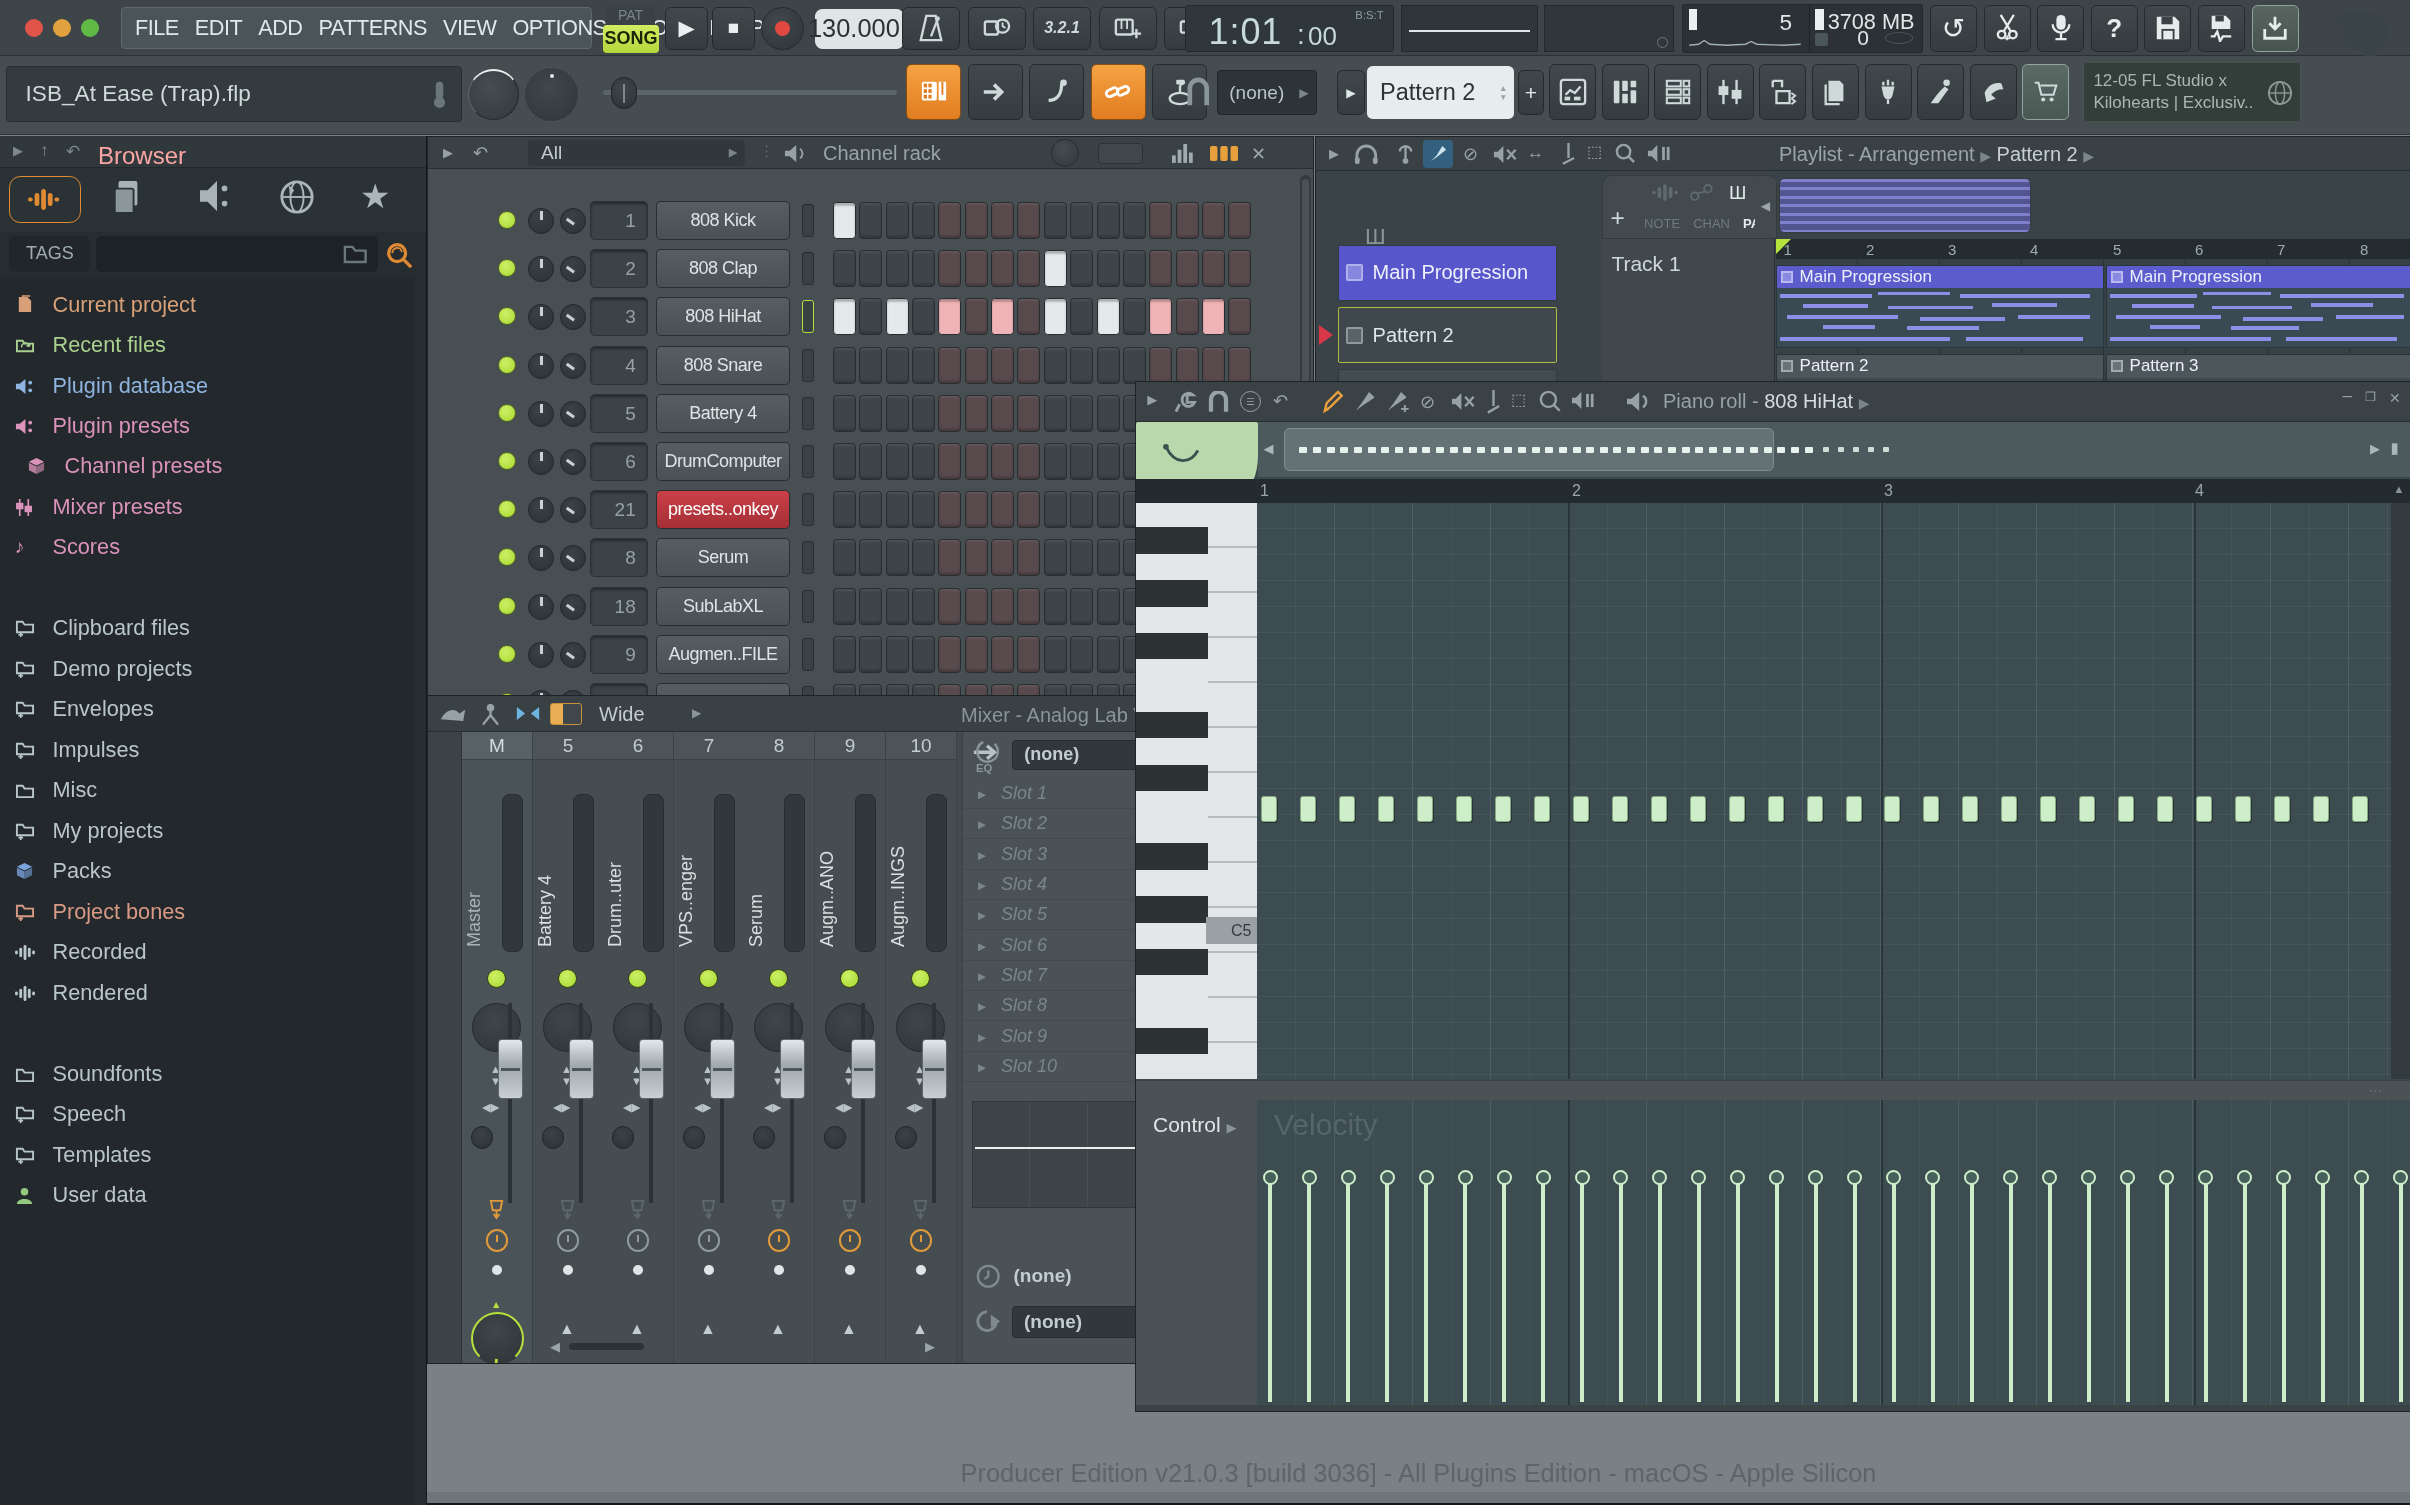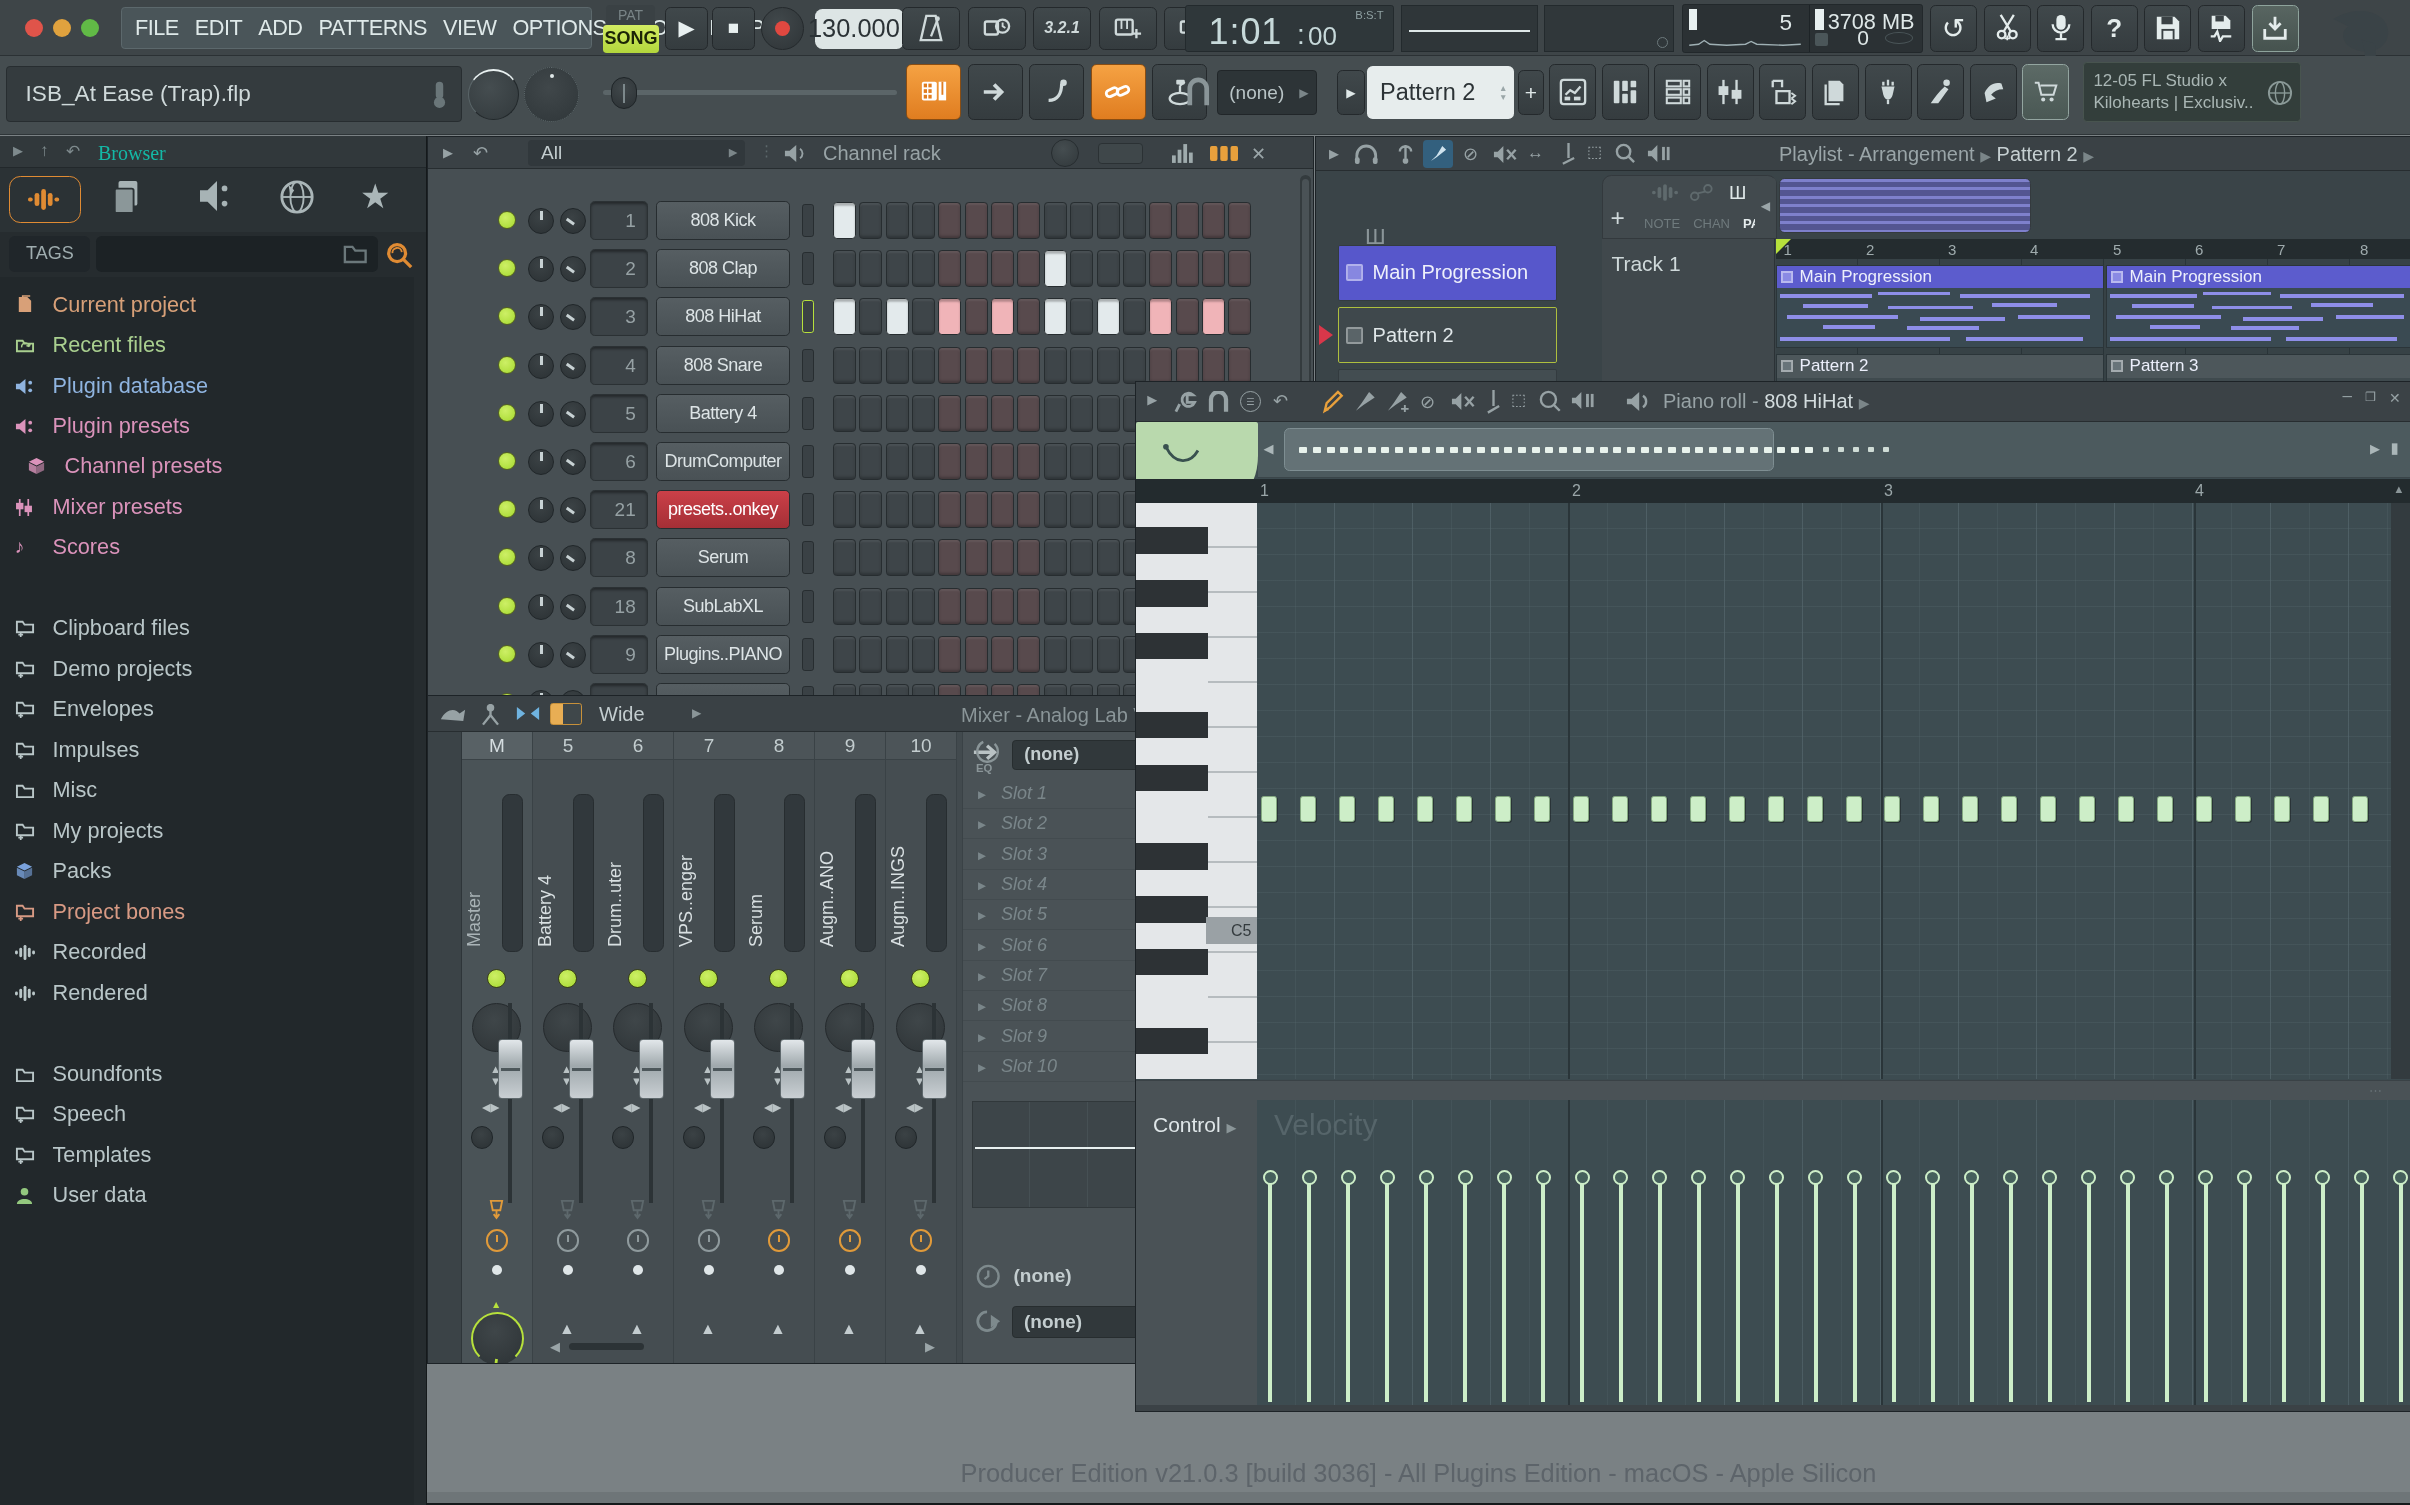--- a/index.html
+++ b/index.html
@@ -325,21 +325,21 @@
         <ellipse cx="14" cy="14" rx="5" ry="12" fill="none" stroke="#8b9a98" stroke-width="1.5"></ellipse>
         <line x1="2" y1="14" x2="26" y2="14" stroke="#8b9a98" stroke-width="1.5"></line>
       </svg>
   </div>
 
   <div class="abs" style="left:0;top:136px;width:427px;height:1370px;background:#262c2f;border-right:1.9px solid #15191b;">
     <div class="abs" style="left:0;top:0;width:100%;height:32px;background:#31383b;border-bottom:0.9px solid #22282b;">
       <span class="ico" style="position:absolute;left:13px;top:6.6px;font-size:13px;color:#7e8a8d;">▶</span>
       <span class="ico" style="position:absolute;left:40px;top:4.7px;font-size:17px;color:#7e8a8d;">↑</span>
       <span class="ico" style="position:absolute;left:66px;top:4.7px;font-size:17px;color:#7e8a8d;">↶</span>
-      <span style="position:absolute;left:98px;top:5.6px;color:#14b8a6;font-size:20px;font-family:Liberation Serif, serif;">Browser</span>
+      <span style="position:absolute;left:98px;top:5.6px;color:#fca5a5;font-size:24px;">Browser</span>
     </div>
     <div class="abs" style="left:0;top:32px;width:100%;height:64px;background:#2b3235;">
       <span class="abs" style="left:9.4px;top:7.5px;width:72px;height:47px;border:1.9px solid #e08b33;border-radius:11.3px;display:flex;align-items:center;justify-content:center;">
         <svg width="34" height="21" viewBox="0 0 36 22">
             <g fill="#e08b33">
               <rect x="0" y="9" width="5" height="4" rx="2"></rect>
               <rect x="7" y="4" width="5" height="14" rx="2.5"></rect>
               <rect x="14" y="0" width="5" height="22" rx="2.5"></rect>
               <rect x="21" y="4" width="5" height="14" rx="2.5"></rect>
               <rect x="28" y="9" width="5" height="4" rx="2"></rect>
@@ -875,21 +875,21 @@
         </div>
         <div style="position: absolute; left: 0px; top: 466px; width: 100%; height: 39px;">
           <span style="position:absolute;left:70px;top:10.4px;width:18px;height:18px;border-radius:50%;background:radial-gradient(circle at 40% 35%,#cdef66,#a5d92e);border:0.9px solid #55631f;"></span>
           <span style="position:absolute;left:100px;top:6.6px;width:26px;height:26px;border-radius:50%;background:radial-gradient(circle at 45% 35%,#3b4245,#2b3134);border:0.9px solid #202629;">
             <span style="position:absolute;left:11.3px;top:2.8px;width:2.8px;height:8.5px;background:#c8d2d4;"></span>
           </span>
           <span style="position:absolute;left:132px;top:6.6px;width:26px;height:26px;border-radius:50%;background:radial-gradient(circle at 45% 35%,#3b4245,#2b3134);border:0.9px solid #202629;">
             <span style="position:absolute;left:4.7px;top:11.3px;width:8.5px;height:2.8px;background:#c8d2d4;transform:rotate(35deg);"></span>
           </span>
           <span style="position:absolute;left:162px;top:0;width:58px;height:39px;background:#3c4347;border:0.9px solid #2b3134;border-radius:4.7px;box-shadow:inset 0 1.9px 2.8px rgba(0,0,0,.4);color:#96a1a4;font-size:19px;display:flex;align-items:center;justify-content:flex-end;padding-right:11.3px;">9</span>
-          <span style="position:absolute;left:228px;top:0;width:134px;height:39px;background:linear-gradient(#565e62,#495155);border:0.9px solid #272d30;border-radius:4.7px;color:#dde4e6;font-size:18px;letter-spacing:-0.5px;display:flex;align-items:center;justify-content:center;white-space:nowrap;overflow:hidden;">Plugins..PIANO</span>
+          <span style="position:absolute;left:228px;top:0;width:134px;height:39px;background:linear-gradient(#565e62,#495155);border:0.9px solid #272d30;border-radius:4.7px;color:#dde4e6;font-size:18px;letter-spacing:-0.5px;display:flex;align-items:center;justify-content:center;white-space:nowrap;overflow:hidden;">Augmen..FILE</span>
           <span style="position:absolute;left:374px;top:2.8px;width:12.2px;height:33px;background:#3a4145;border:0.9px solid #272d30;border-radius:2.8px;"></span>
           <span style="position:absolute;left:405px;top:0.9px;width:22.6px;height:37px;border-radius:3.8px;background:#3e4549;border:0.9px solid #272d30;box-shadow:inset 0 1.9px 1.9px rgba(255,255,255,.07), inset 0 -1.9px 2.8px rgba(0,0,0,.25);"></span>
           <span style="position:absolute;left:431px;top:0.9px;width:22.6px;height:37px;border-radius:3.8px;background:#3e4549;border:0.9px solid #272d30;box-shadow:inset 0 1.9px 1.9px rgba(255,255,255,.07), inset 0 -1.9px 2.8px rgba(0,0,0,.25);"></span>
           <span style="position:absolute;left:458px;top:0.9px;width:22.6px;height:37px;border-radius:3.8px;background:#3e4549;border:0.9px solid #272d30;box-shadow:inset 0 1.9px 1.9px rgba(255,255,255,.07), inset 0 -1.9px 2.8px rgba(0,0,0,.25);"></span>
           <span style="position:absolute;left:484px;top:0.9px;width:22.6px;height:37px;border-radius:3.8px;background:#3e4549;border:0.9px solid #272d30;box-shadow:inset 0 1.9px 1.9px rgba(255,255,255,.07), inset 0 -1.9px 2.8px rgba(0,0,0,.25);"></span>
           <span style="position:absolute;left:510px;top:0.9px;width:22.6px;height:37px;border-radius:3.8px;background:#584a4d;border:0.9px solid #272d30;box-shadow:inset 0 1.9px 1.9px rgba(255,255,255,.07), inset 0 -1.9px 2.8px rgba(0,0,0,.25);"></span>
           <span style="position:absolute;left:537px;top:0.9px;width:22.6px;height:37px;border-radius:3.8px;background:#584a4d;border:0.9px solid #272d30;box-shadow:inset 0 1.9px 1.9px rgba(255,255,255,.07), inset 0 -1.9px 2.8px rgba(0,0,0,.25);"></span>
           <span style="position:absolute;left:563px;top:0.9px;width:22.6px;height:37px;border-radius:3.8px;background:#584a4d;border:0.9px solid #272d30;box-shadow:inset 0 1.9px 1.9px rgba(255,255,255,.07), inset 0 -1.9px 2.8px rgba(0,0,0,.25);"></span>
           <span style="position:absolute;left:589px;top:0.9px;width:22.6px;height:37px;border-radius:3.8px;background:#584a4d;border:0.9px solid #272d30;box-shadow:inset 0 1.9px 1.9px rgba(255,255,255,.07), inset 0 -1.9px 2.8px rgba(0,0,0,.25);"></span>
           <span style="position:absolute;left:616px;top:0.9px;width:22.6px;height:37px;border-radius:3.8px;background:#3e4549;border:0.9px solid #272d30;box-shadow:inset 0 1.9px 1.9px rgba(255,255,255,.07), inset 0 -1.9px 2.8px rgba(0,0,0,.25);"></span>

